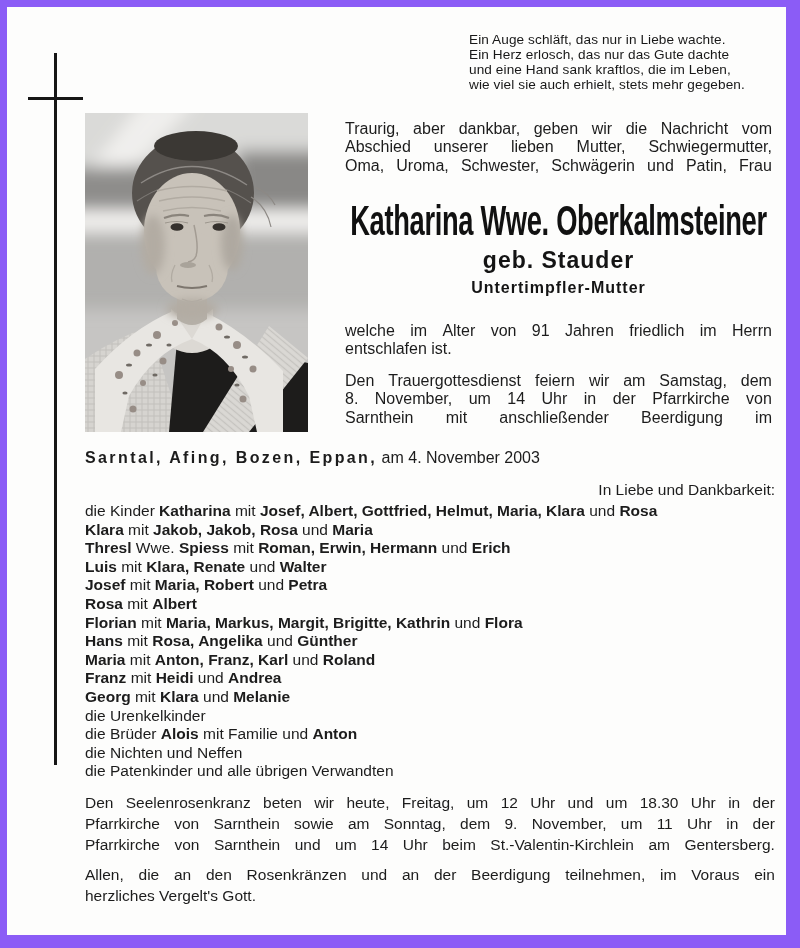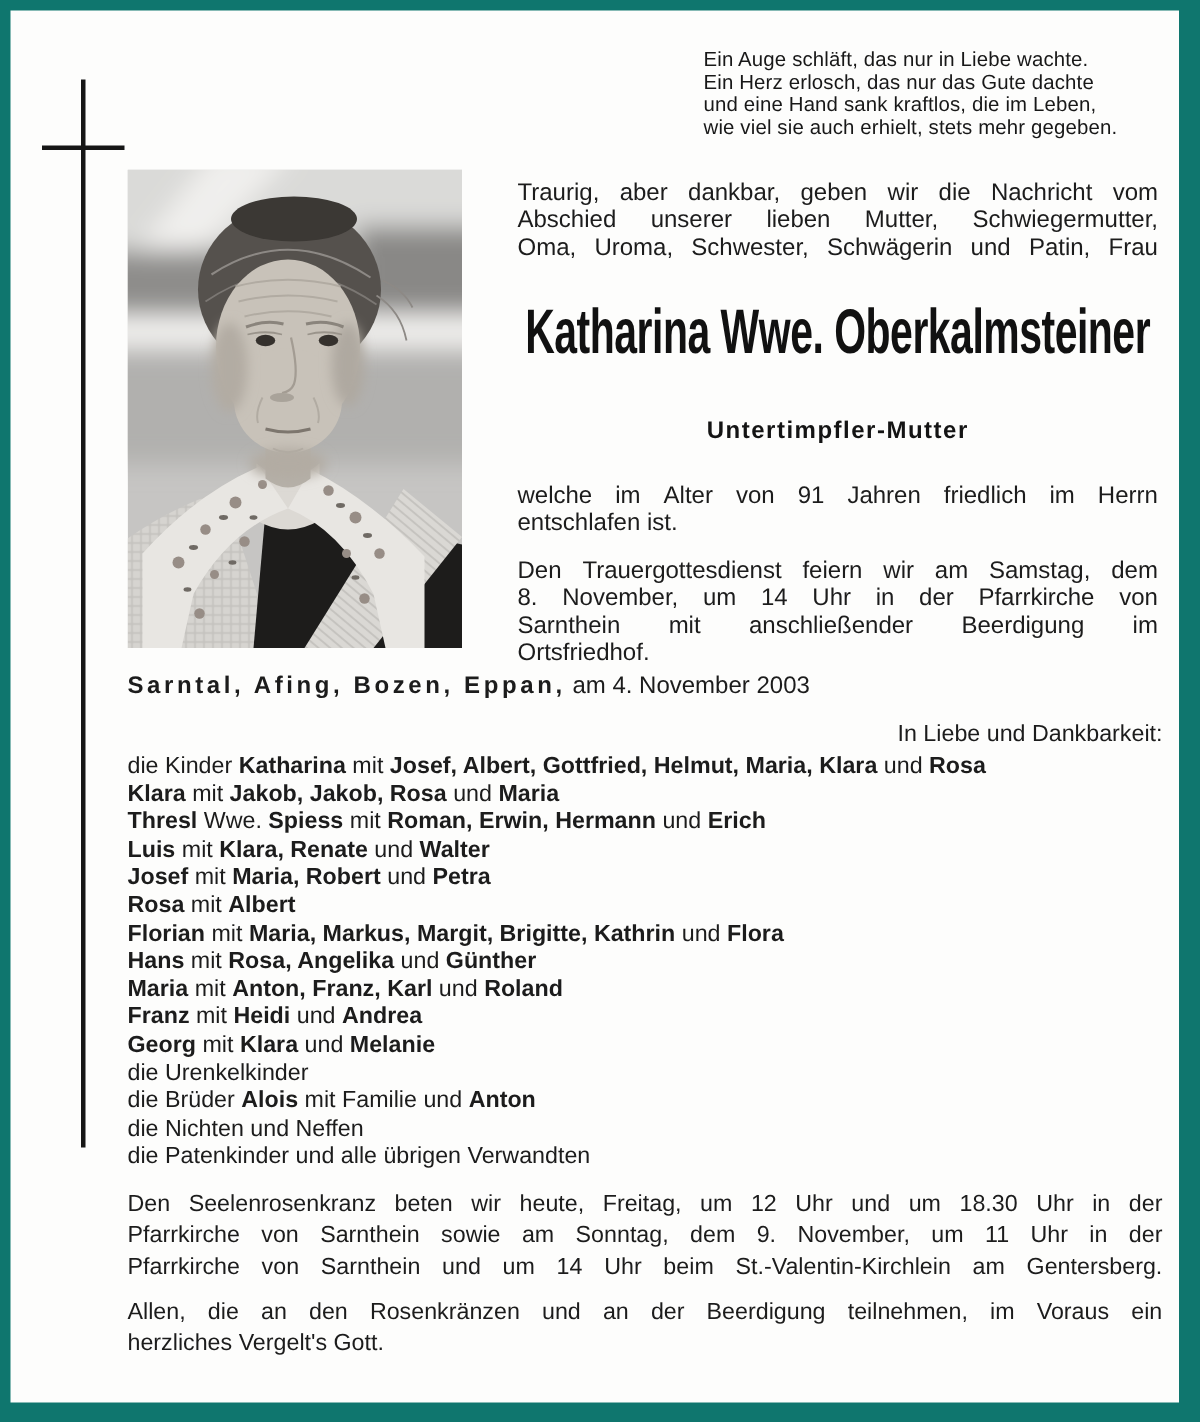--- a/index.html
+++ b/index.html
@@ -1,16 +1,16 @@
 <!DOCTYPE html>
 <html><head>
 <meta charset="utf-8">
 <style>
   html,body{margin:0;padding:0;background:#000;}
-  .page{position:relative;width:800px;height:948px;background:#0f766e;
+  .page{position:relative;width:800px;height:948px;background:#8b5cf6;
         font-family:"Liberation Sans","DejaVu Sans",sans-serif;color:#1c1c1c;overflow:hidden;}
   .paper{position:absolute;left:7px;top:7px;width:779px;height:928px;background:#fdfdfc;}
   .abs{position:absolute;}
   
   .cross-v{left:47px;top:46px;width:2.5px;height:712px;background:#161616;}
   .cross-h{left:21px;top:90px;width:55px;height:3px;background:#161616;}
   
   .photo{left:78px;top:106px;width:223px;height:319px;overflow:hidden;}
   
   .verse{left:462px;top:26px;width:300px;font-size:13.6px;line-height:14.9px;
@@ -168,20 +168,21 @@
           <span>und</span>
           <span>Patin,</span>
           <span>Frau</span>
         </div>
       </div>
 
     <div class="abs col name-wrap">
       <span class="name">Katharina Wwe. Oberkalmsteiner</span>
     </div>
 
+    <div class="abs col maiden">geb. Stauder</div>
     <div class="abs col vulgo">Untertimpfler-Mutter</div>
 
     <div class="abs col passing">
         <div class="jline">
           <span>welche</span>
           <span>im</span>
           <span>Alter</span>
           <span>von</span>
           <span>91</span>
           <span>Jahren</span>
@@ -212,21 +213,20 @@
           <span>Pfarrkirche</span>
           <span>von</span>
         </div>
         <div class="jline">
           <span>Sarnthein</span>
           <span>mit</span>
           <span>anschließender</span>
           <span>Beerdigung</span>
           <span>im</span>
         </div>
-        <div>Ortsfriedhof.</div>
       </div>
 
     <div class="abs wide placedate">
       <span class="sp">Sarntal, Afing, Bozen, Eppan,</span><span> am 4. November 2003</span>
     </div>
 
     <div class="abs wide m-header">In Liebe und Dankbarkeit:</div>
     <div class="abs wide m-list">
         <div><span>die Kinder </span><span class="b">Katharina</span><span> mit </span><span class="b">Josef, Albert, Gottfried, Helmut, Maria, Klara</span><span> und </span><span class="b">Rosa</span></div>
         <div><span class="b">Klara</span><span> mit </span><span class="b">Jakob, Jakob, Rosa</span><span> und </span><span class="b">Maria</span></div>

